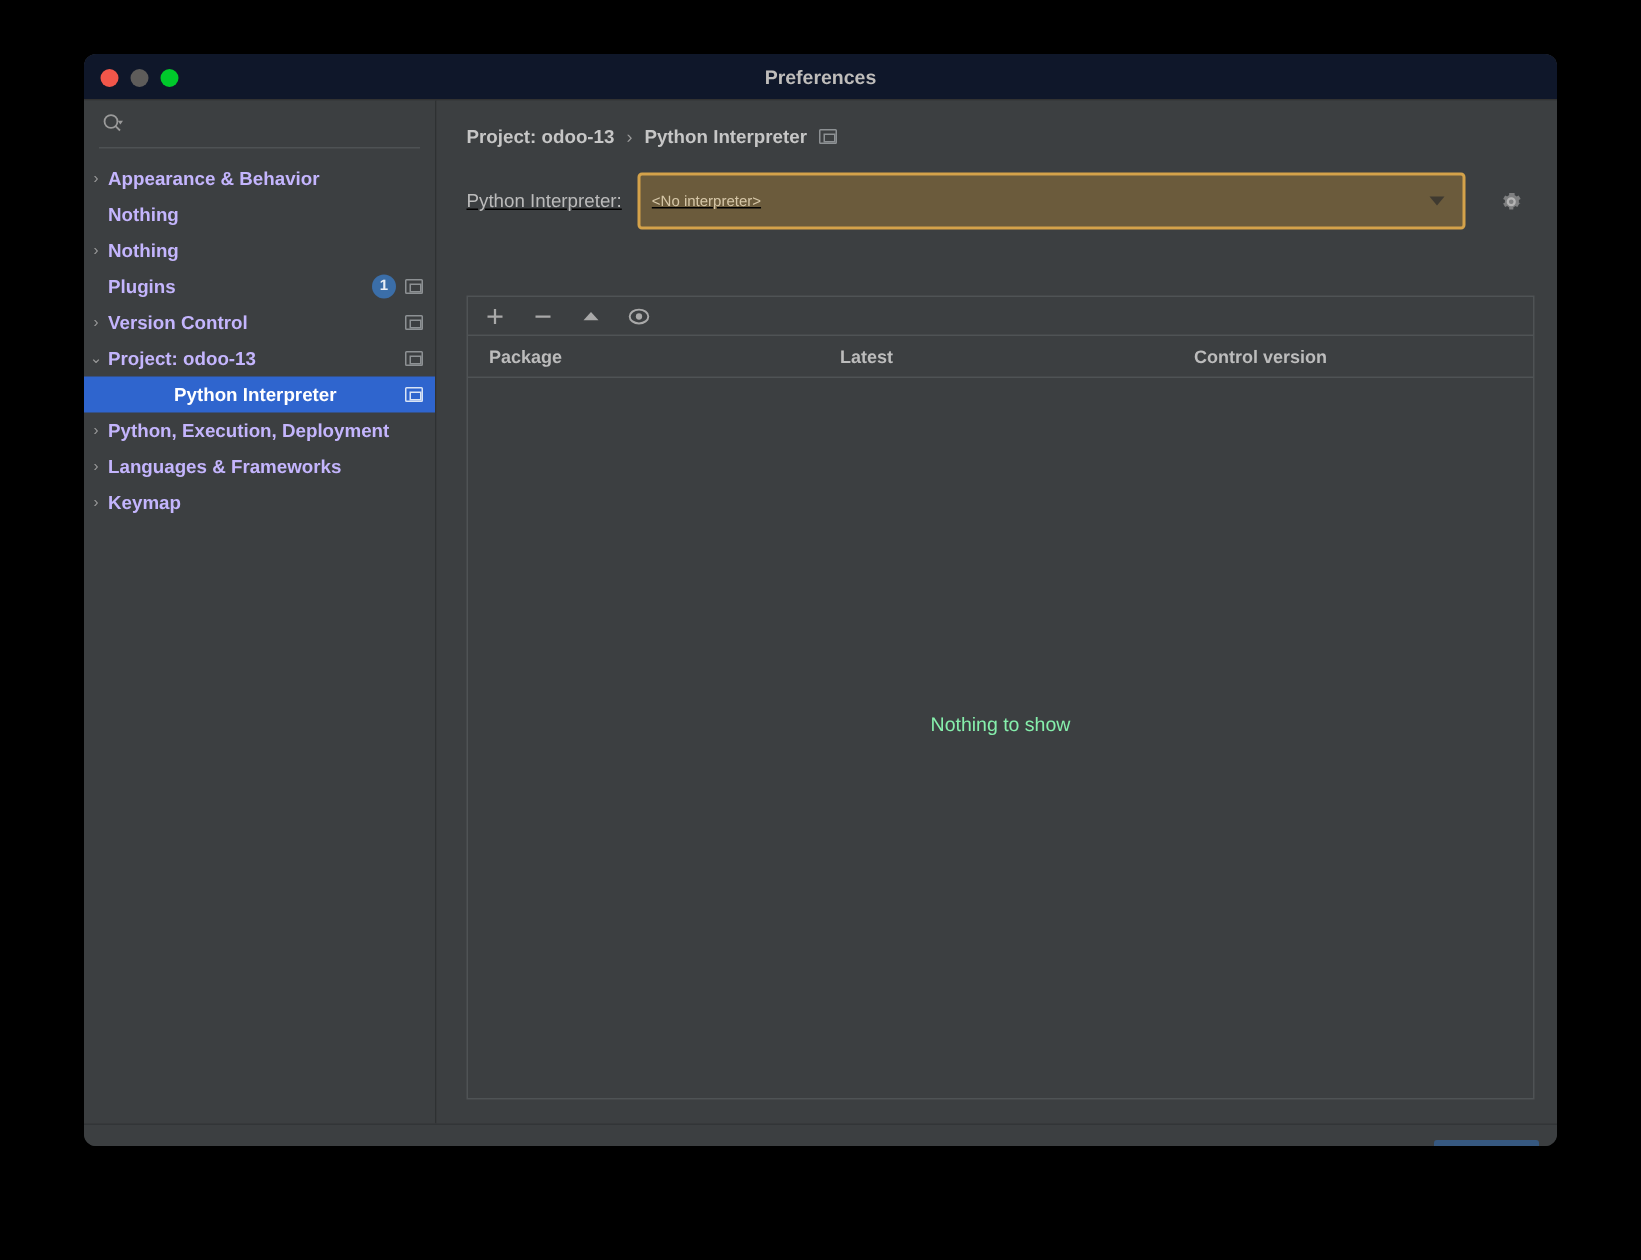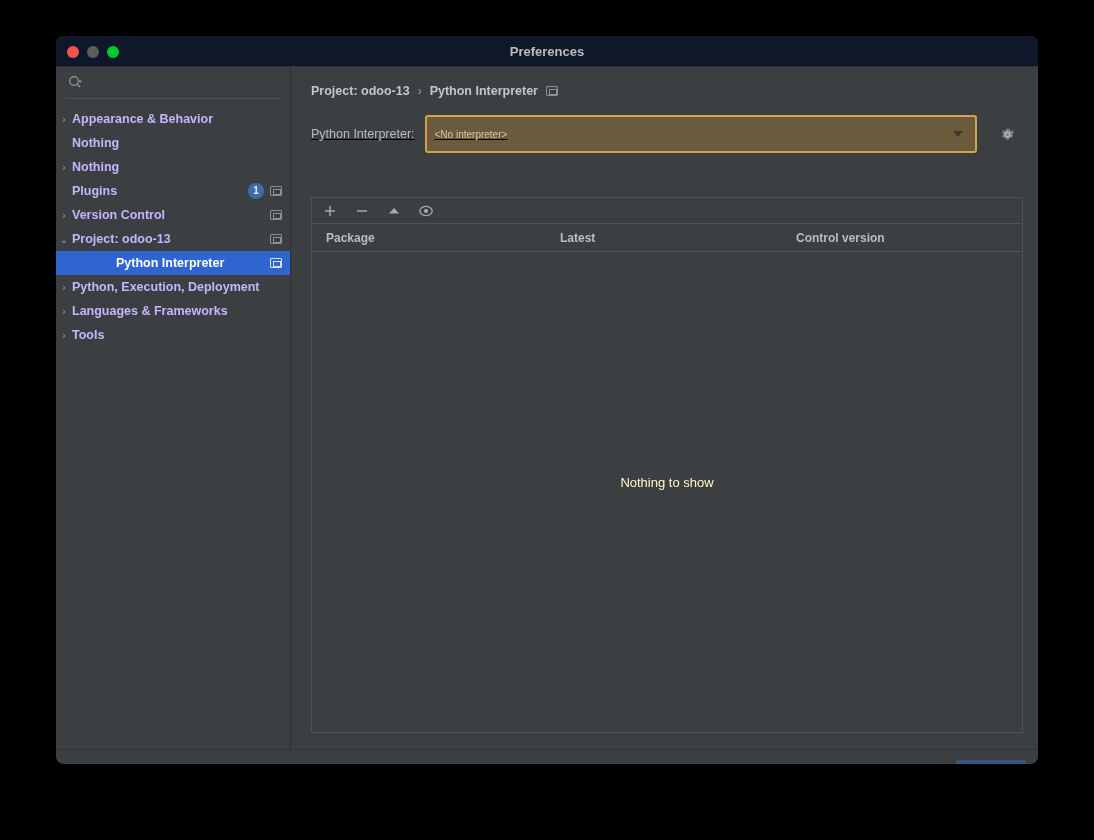--- a/index.html
+++ b/index.html
@@ -206,21 +206,21 @@
   #pkg-header .col.c1 { width: 234px; }
   #pkg-header .col.c2 { width: 236px; }
   #pkg-header .col.c3 { flex: 1; }
   #pkg-body {
     flex: 1;
     display: flex; align-items: center; justify-content: center;
     position: relative;
   }
   #empty-msg {
     font-size: 13px;
-    color: #fef9c3;
+    color: #86efac;
     margin-top: -20px;
   }
 
   
   #footer {
     position: relative;
     height: 55px;
     background: #3c3f41;
     border-top: 1px solid #323537;
     display: flex; align-items: center;
@@ -318,21 +318,21 @@
           <div class="tree-item depth0 bold">
             <span class="arrow">›</span>
             <span class="tlabel">Python, Execution, Deployment</span>
           </div>
           <div class="tree-item depth0 bold">
             <span class="arrow">›</span>
             <span class="tlabel">Languages &amp; Frameworks</span>
           </div>
           <div class="tree-item depth0 bold">
             <span class="arrow">›</span>
-            <span class="tlabel">Tools</span>
+            <span class="tlabel">Keymap</span>
           </div>
         </div>
     </div>
 
     <div id="content">
 
       <div id="breadcrumb">
         <span>Project: odoo-13</span>
         <span class="sep">›</span>
         <span>Python Interpreter</span>

